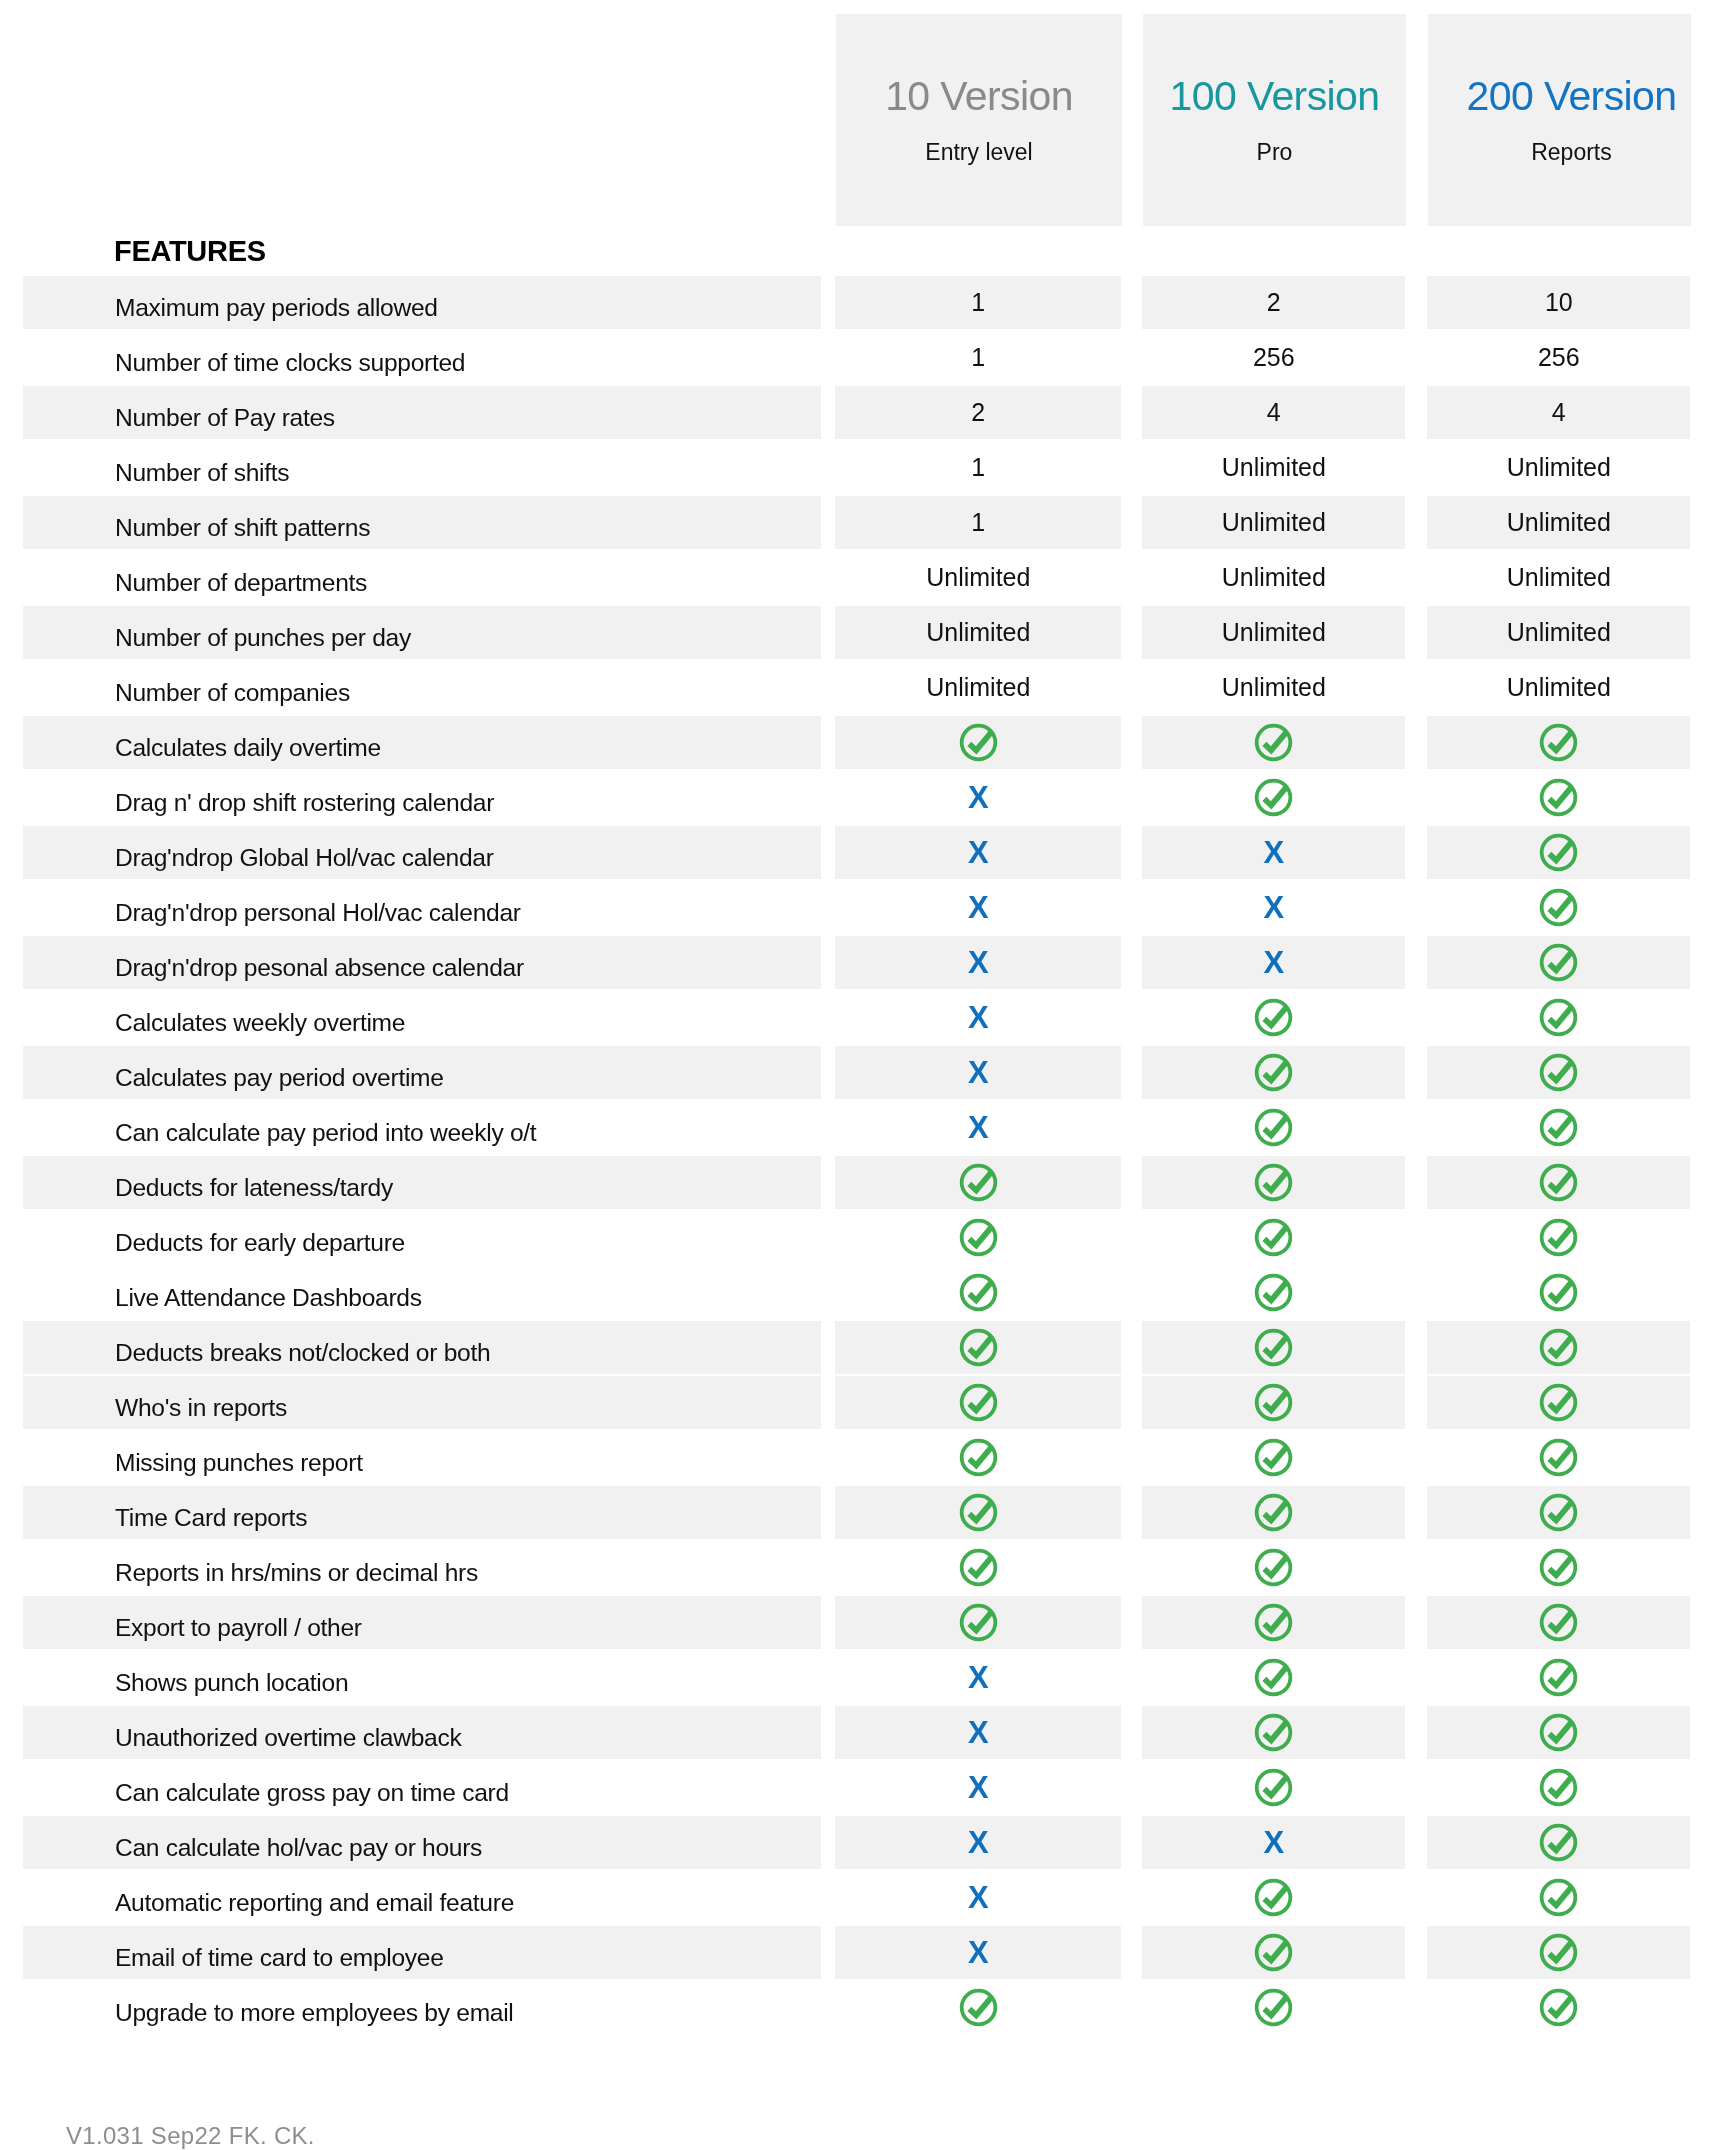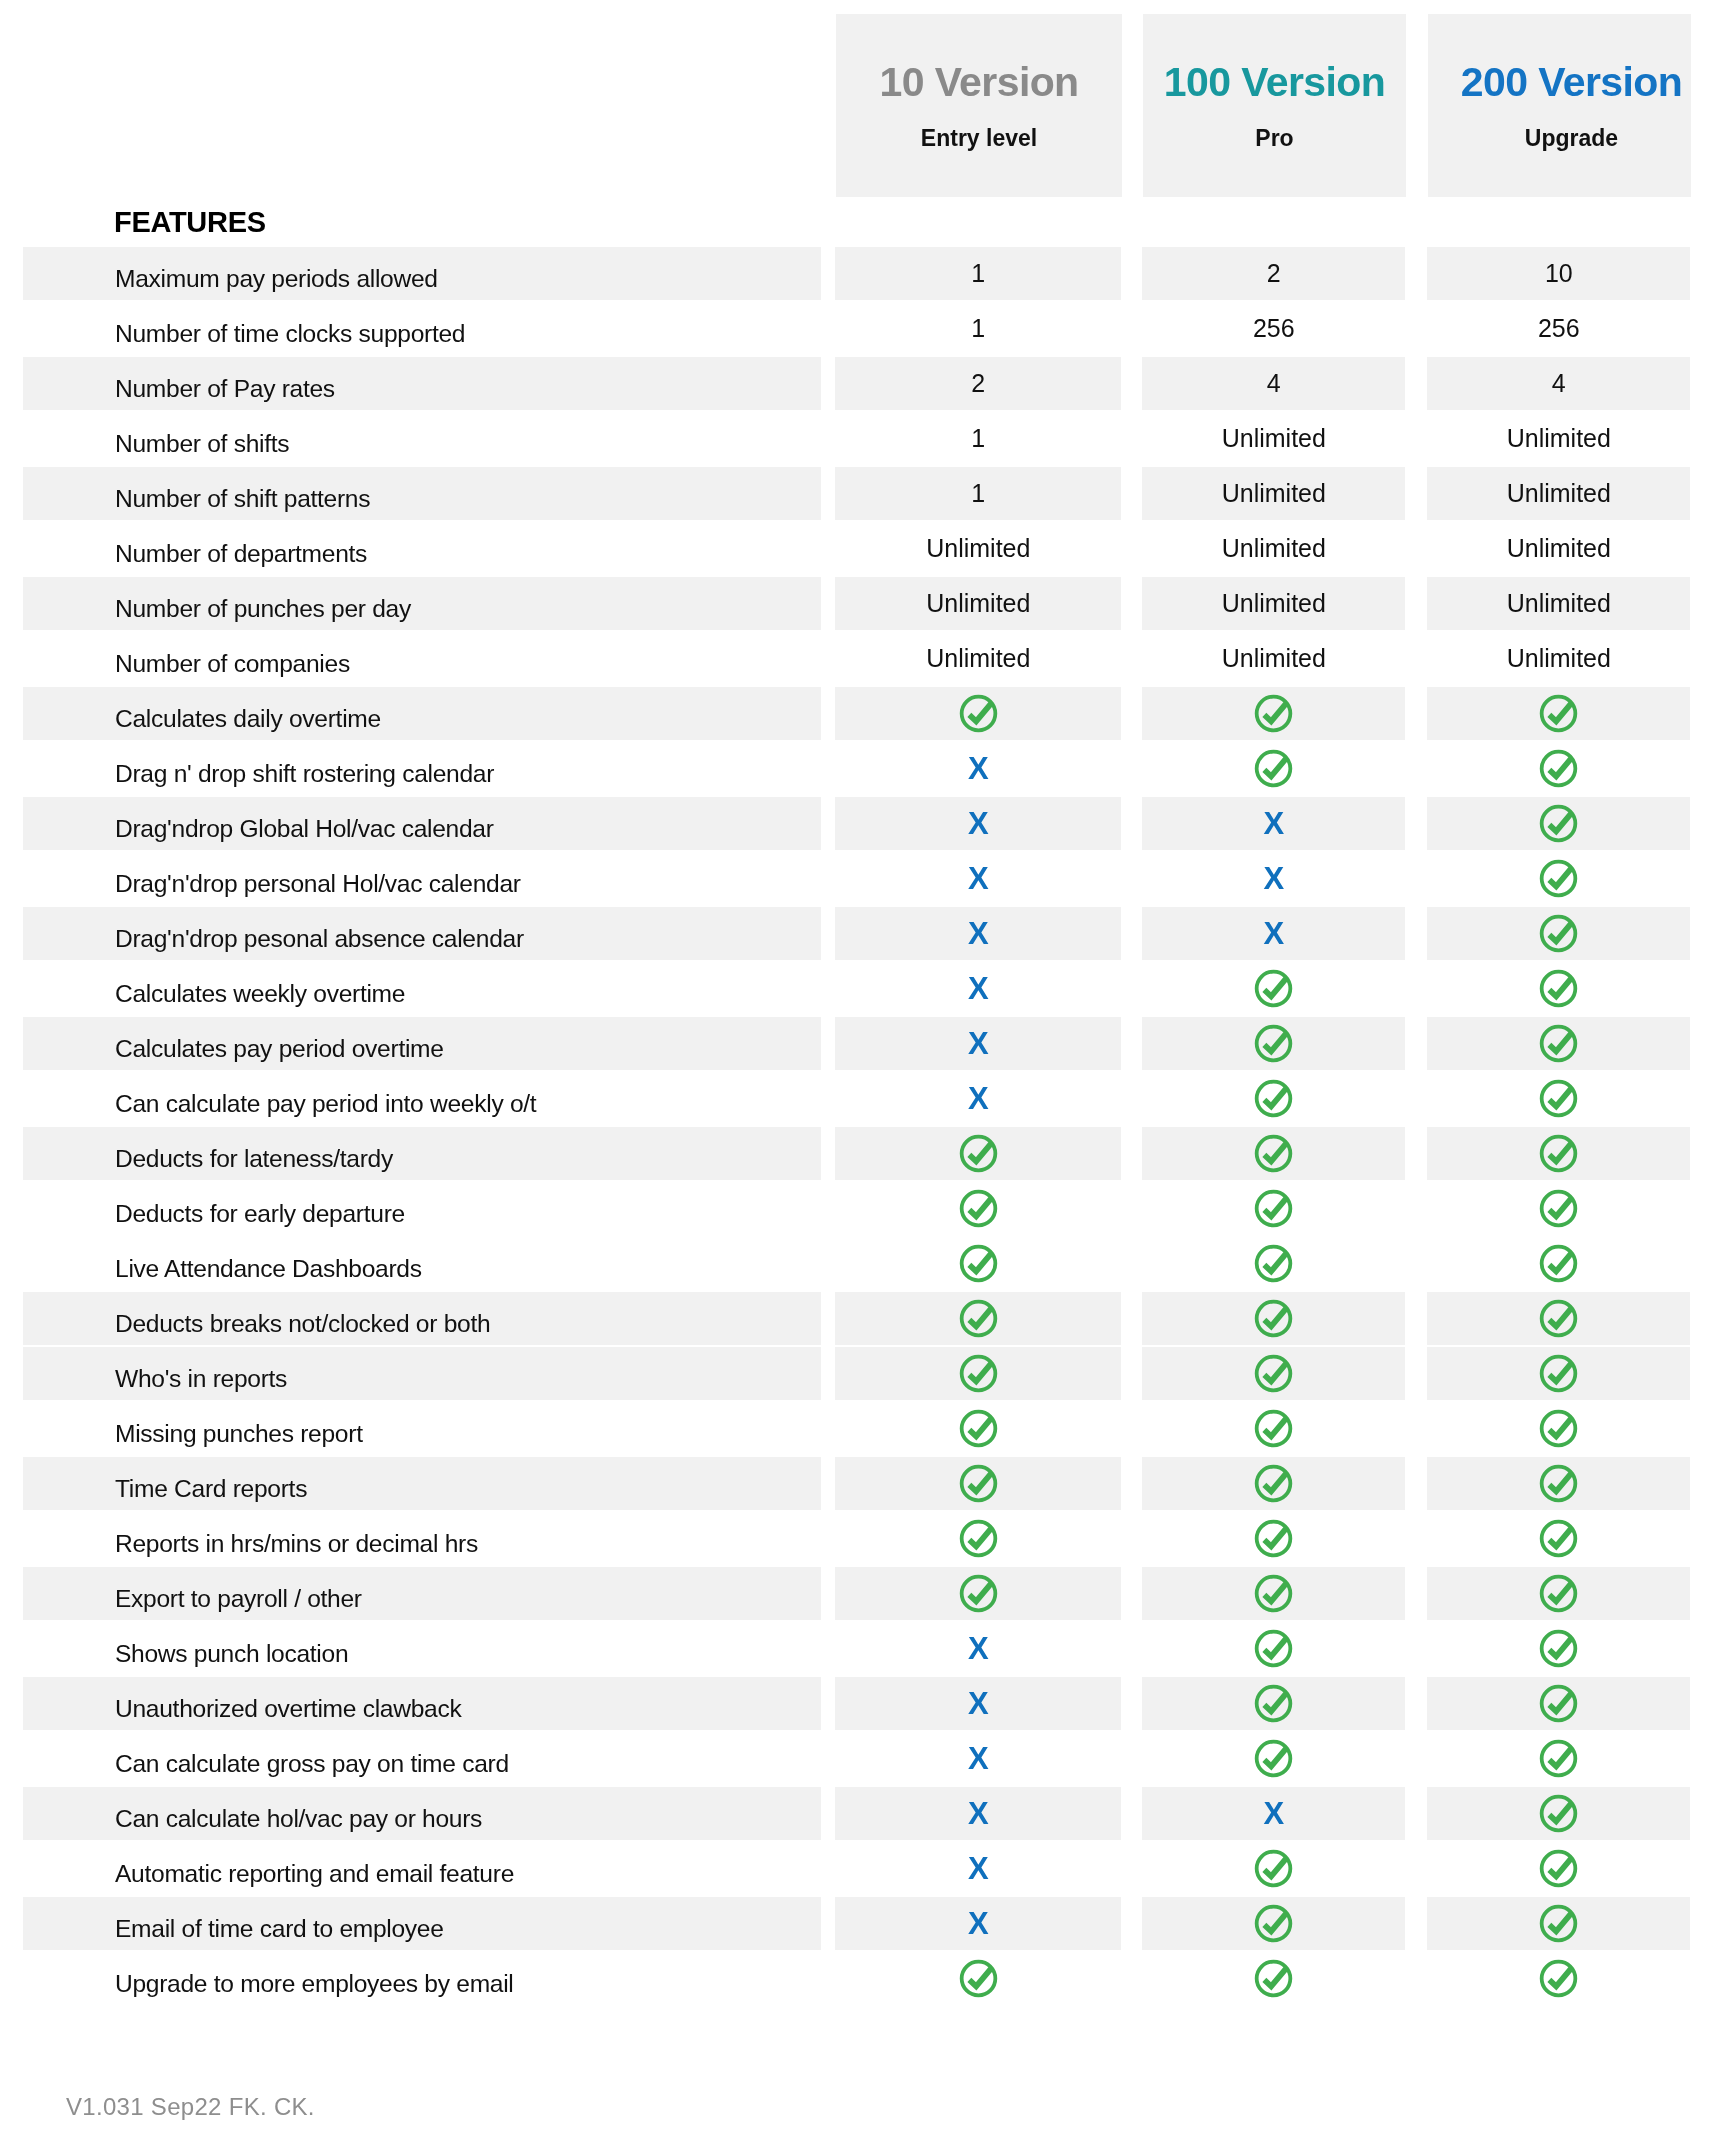--- a/index.html
+++ b/index.html
@@ -1,21 +1,21 @@
 <!DOCTYPE html>
 <html style="--stripe: #f1f1f1; --cross: #1070bd; --footer: #8e8e8e;font-size:9.2px"><head>
 <meta charset="utf-8">
 <style>
   html,body{margin:0;padding:0;}
   body{
     width:1710px;height:2151px;background:#ffffff;position:relative;
     font-family:"Liberation Sans","DejaVu Sans",sans-serif;color:#111;
     overflow:hidden;
   }
-  .header-row{margin-top:14.3px;margin-left:836px;display:flex;height:183px;font-weight:bold;}
+  .header-row{margin-top:14.3px;margin-left:836px;display:flex;height:212px;}
   .plan{
     box-sizing:border-box;background:var(--stripe,#f1f1f1);
     display:flex;flex-direction:column;align-items:center;justify-content:center;gap:24px;
   }
   .plan.p0{width:286px;}
   .plan.p1{width:263px;margin-left:21px;}
   .plan.p2{width:263px;margin-left:22px;padding-left:24px;}
   .plan-title{font-size:41px;letter-spacing:-0.6px;line-height:1;white-space:nowrap;}
   .plan-sub{font-size:23px;color:#111;line-height:1;}
   .features-heading{
@@ -45,21 +45,21 @@
   <div class="plan p0">
     <div class="plan-title" style="color: rgb(138, 138, 138);">10 Version</div>
     <div class="plan-sub">Entry level</div>
   </div>
   <div class="plan p1">
     <div class="plan-title" style="color: rgb(24, 152, 158);">100 Version</div>
     <div class="plan-sub">Pro</div>
   </div>
   <div class="plan p2">
     <div class="plan-title" style="color: rgb(20, 116, 196);">200 Version</div>
-    <div class="plan-sub">Upgrade</div>
+    <div class="plan-sub">Reports</div>
   </div>
 </div>
 
 <div class="features-heading">FEATURES</div>
 
 <div id="feature-rows">
     <div class="row striped">
       <div class="cell label">Maximum pay periods allowed</div>
       <div class="cell val v0">1</div>
       <div class="cell val v1">2</div>

